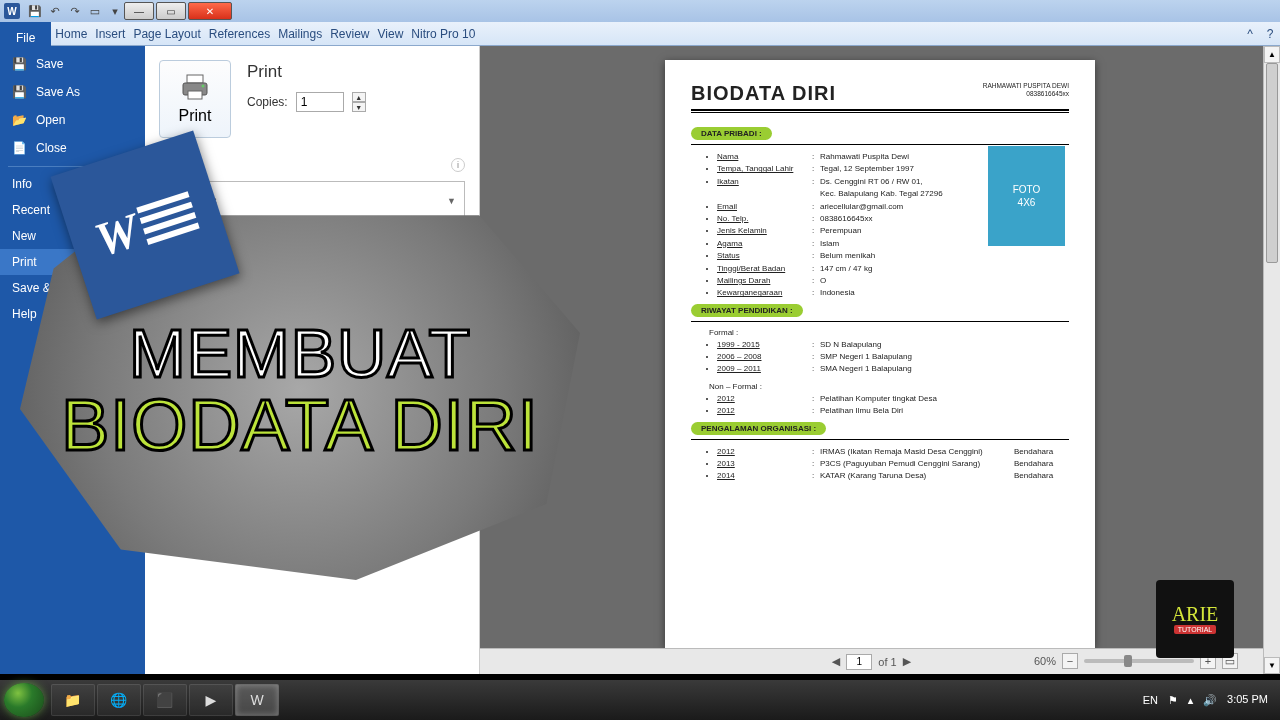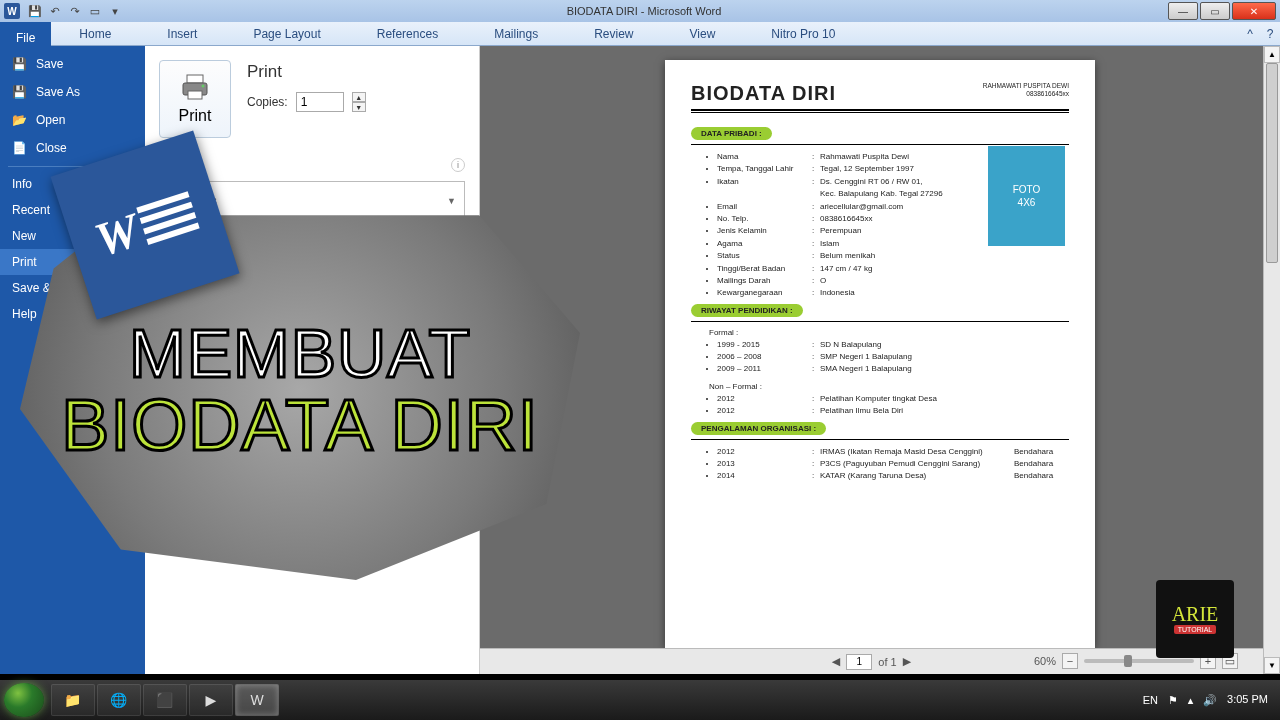--- a/index.html
+++ b/index.html
@@ -10,21 +10,21 @@
 .titlebar .wicon { width:16px; height:16px; background:#2b579a; color:#fff; font-weight:bold; font-size:10px; display:flex; align-items:center; justify-content:center; border-radius:2px; margin-right:4px;}
 .titlebar .qat { display:flex; gap:6px; margin-left:4px; }
 .titlebar .qat span { width:14px; height:14px; display:flex; align-items:center; justify-content:center; color:#444; font-size:11px;}
 .titlebar .title { flex:1; text-align:center; color:#333;}
 .winbtns { display:flex; }
 .winbtn { width:30px; height:18px; display:flex; align-items:center; justify-content:center; font-size:10px; border:1px solid #555; margin-left:2px; background:linear-gradient(#eee,#ccc); border-radius:2px;}
 .winbtn.close { background:linear-gradient(#ff6a4a,#d9301a); color:#fff; width:44px;}
 
 
 .ribbon { height:24px; background:linear-gradient(#e9f1fb,#d6e5f7); border-bottom:1px solid #8ba8cc; display:flex; align-items:stretch; font-size:12px;}
-.ribbon .tab { padding:0 28px; display:flex; align-items:center; color:#2a4d7f; cursor:pointer;}
+.ribbon .tab { padding:0 4px; display:flex; align-items:center; color:#2a4d7f; cursor:pointer;}
 .ribbon .tab.file { background:#1e58a8; color:#fff; font-weight:normal; padding:16px 16px;}
 .ribbon .spacer { flex:1; }
 .ribbon .help { width:20px; display:flex; align-items:center; justify-content:center; color:#2a4d7f;}
 
 
 .stage { display:flex; height:628px; background:#f5f5f5;}
 .sidebar { width:145px; background:#1e58a8; color:#fff; font-size:12px; padding-top:4px;}
 .sidebar .item { display:flex; align-items:center; gap:8px; padding:6px 12px; cursor:pointer;}
 .sidebar .item.sel { background:#3a77c7;}
 .sidebar .icn { width:16px; height:16px; display:flex; align-items:center; justify-content:center; font-size:12px;}
@@ -52,21 +52,21 @@
 .page { width:430px; height:588px; background:#fff; box-shadow:0 2px 8px rgba(0,0,0,.5); padding:22px 26px; font-size:8px; color:#222; font-family:"Times New Roman",serif; position:relative;}
 .page h1 { font-size:20px; letter-spacing:1px; margin-bottom:2px;}
 .page .hdrname { position:absolute; right:26px; top:22px; font-size:6.5px; text-align:right; line-height:1.3;}
 .page hr.hthick { border:none; border-top:2px solid #000; margin:4px 0 1px;}
 .page hr.hthin { border:none; border-top:1px solid #000; margin-bottom:10px;}
 .secthdr { display:inline-block; background:#9acd32; padding:2px 10px; font-size:8px; font-weight:bold; border-radius:8px; margin:4px 0 4px;}
 .page hr.uline { border:none; border-top:1px solid #000; margin-bottom:6px;}
 .page ul { list-style:disc; padding-left:26px; line-height:1.55;}
 .page ul li { padding-left:0;}
 .kv { display:flex;}
-.kv .k { width:95px;}
+.kv .k { width:95px;text-decoration:underline;}
 .kv .c { width:8px;}
 .photo { position:absolute; right:30px; top:86px; width:77px; height:100px; background:#3aa3c9; display:flex; align-items:center; justify-content:center; font-family:"Segoe UI"; font-size:10px; color:#fff; text-align:center; line-height:1.3;margin-left:48px;}
 .subh { margin:6px 0 2px 18px; font-size:8px;}
 
 
 .vscroll { position:absolute; right:0; top:0; bottom:0; width:17px; background:#e8e8e8; border-left:1px solid #bbb;}
 .vscroll .btn { height:17px; background:#f4f4f4; border:1px solid #bbb; display:flex; align-items:center; justify-content:center; font-size:8px;}
 .vscroll .thumb { position:absolute; top:17px; left:2px; right:2px; height:200px; background:#cfcfcf; border:1px solid #999; border-radius:2px;}
 
 
@@ -105,21 +105,20 @@
 
 <div class="titlebar">
   <div class="wicon">W</div>
   <div class="qat">
     <span>💾</span>
     <span>↶</span>
     <span>↷</span>
     <span>▭</span>
     <span>▾</span>
   </div>
-  <div class="title">BIODATA DIRI  -  Microsoft Word</div>
   <div class="winbtns">
     <div class="winbtn">—</div>
     <div class="winbtn">▭</div>
     <div class="winbtn close">✕</div>
   </div>
 </div>
 
 <div class="ribbon">
   <div class="tab file">File</div>
   <div class="tab">Home</div>

